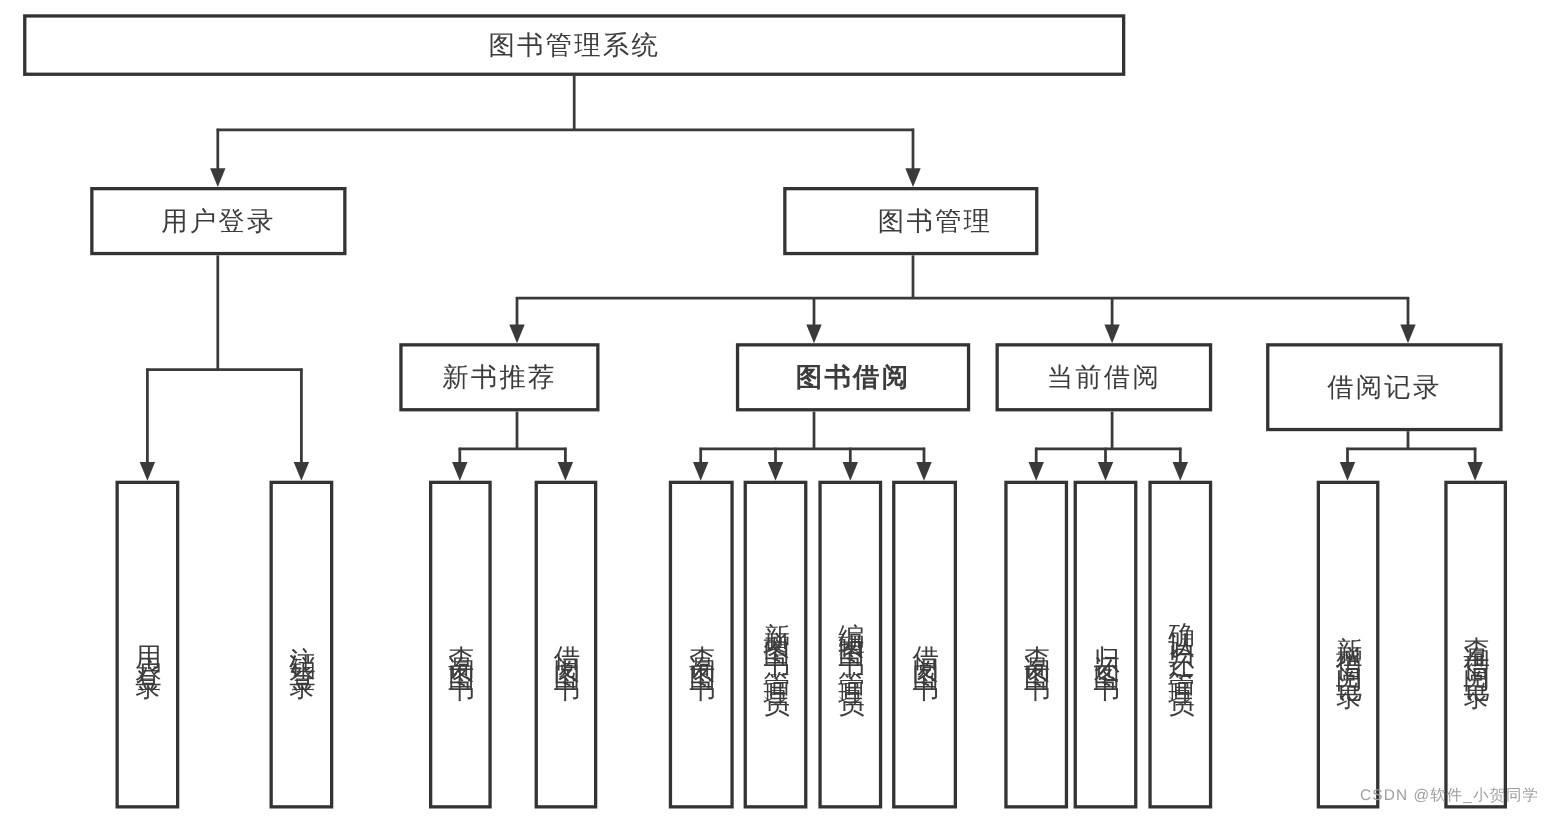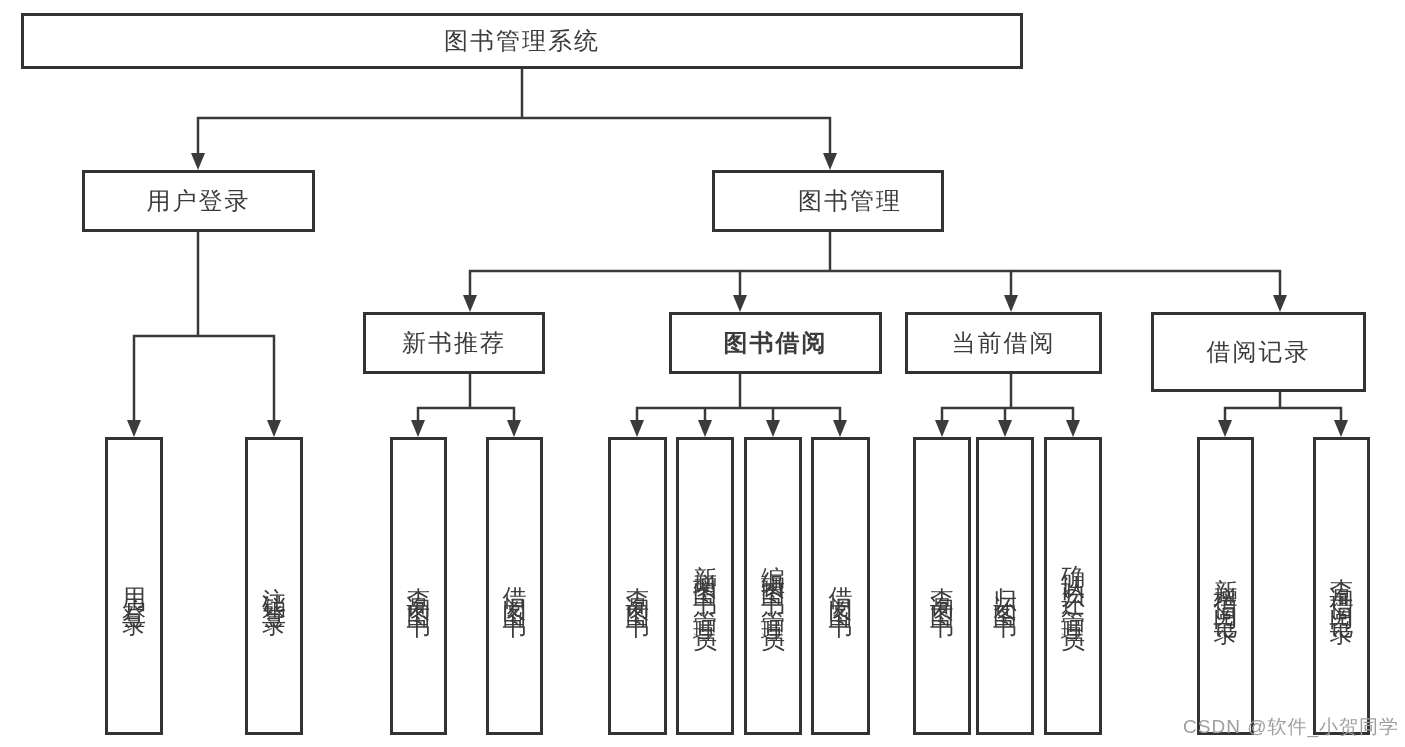--- a/index.html
+++ b/index.html
@@ -36,21 +36,21 @@
     writing-mode:vertical-rl;
     text-orientation:mixed;
     letter-spacing:9px;
     white-space:normal;
     line-height:1;
     text-align:center;
   }
   .watermark{
     position:absolute;
     right:6px;top:714px;
-    font-size:19px;
+    font-size:14px;
     letter-spacing:1px;
     color:var(--wm);
   }
 </style>
 </head>
 <body>
 
 <div class="canvas">
 
   <svg class="wires" viewBox="0 0 1405 747" xmlns="http://www.w3.org/2000/svg">

